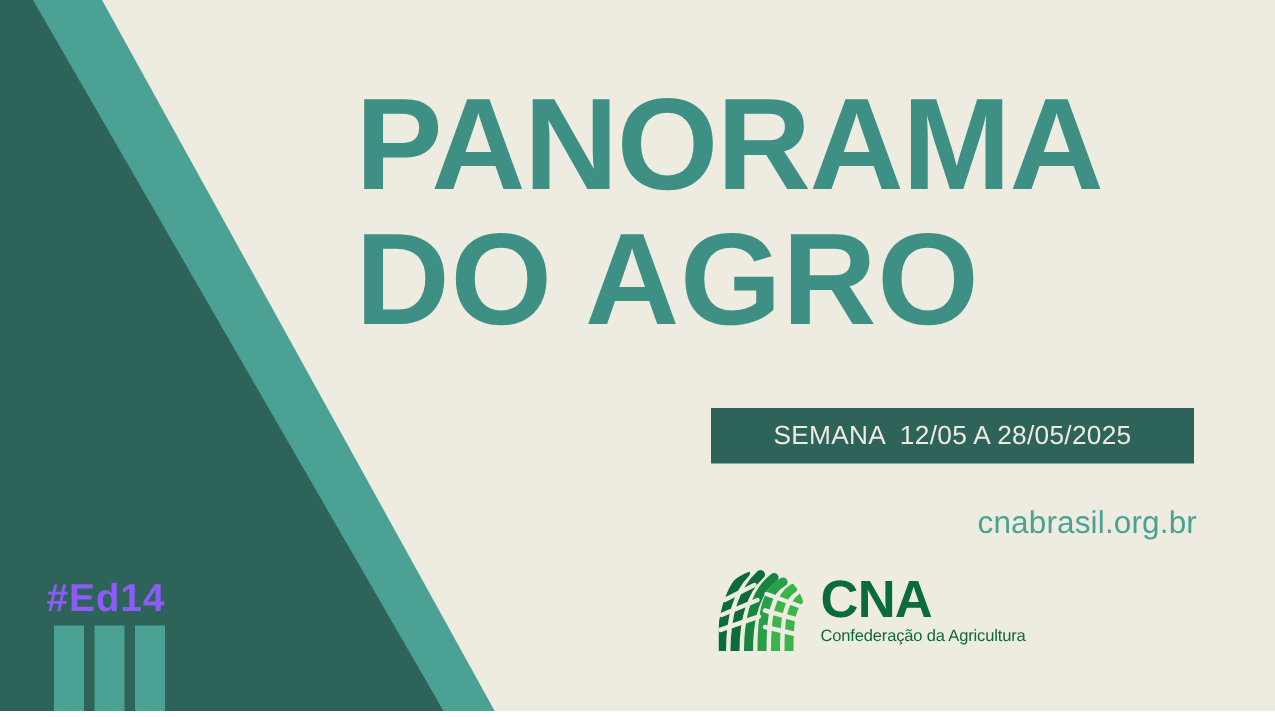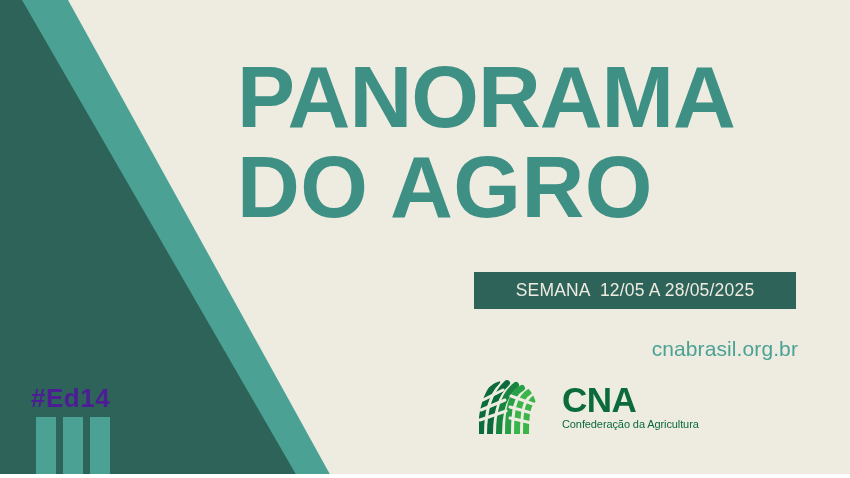--- a/index.html
+++ b/index.html
@@ -79,21 +79,21 @@
     font-size: 21px;
     letter-spacing: 0.1px;
     margin-top: 16px;
   }
 
   
   .edition {
     position: absolute;
     left: 31px;
     top: 383px;
-    color: #4c1d95;
+    color: #8b5cf6;
     font-size: 26px;
     font-weight: 700;
     letter-spacing: 0.5px;
   }
   .edition-bars {
     position: absolute;
     left: 36px;
     top: 417px;
     display: flex;
     gap: 7px;
@@ -104,21 +104,21 @@
     background: #4BA294;
   }
 
   
   .cna-logo {
     position: absolute;
     left: 477px;
     top: 378px;
     display: flex;
     align-items: center;
-    gap: 23px;
+    gap: 8px;
   }
   .cna-mark { width: 62px; height: 58px; display: block; }
   .cna-wordblock { display: flex; flex-direction: column; }
   .cna-word {
     color: #0B6B3A;
     font-size: 35px;
     font-weight: 700;
     line-height: 33px;
     letter-spacing: -0.5px;
   }

